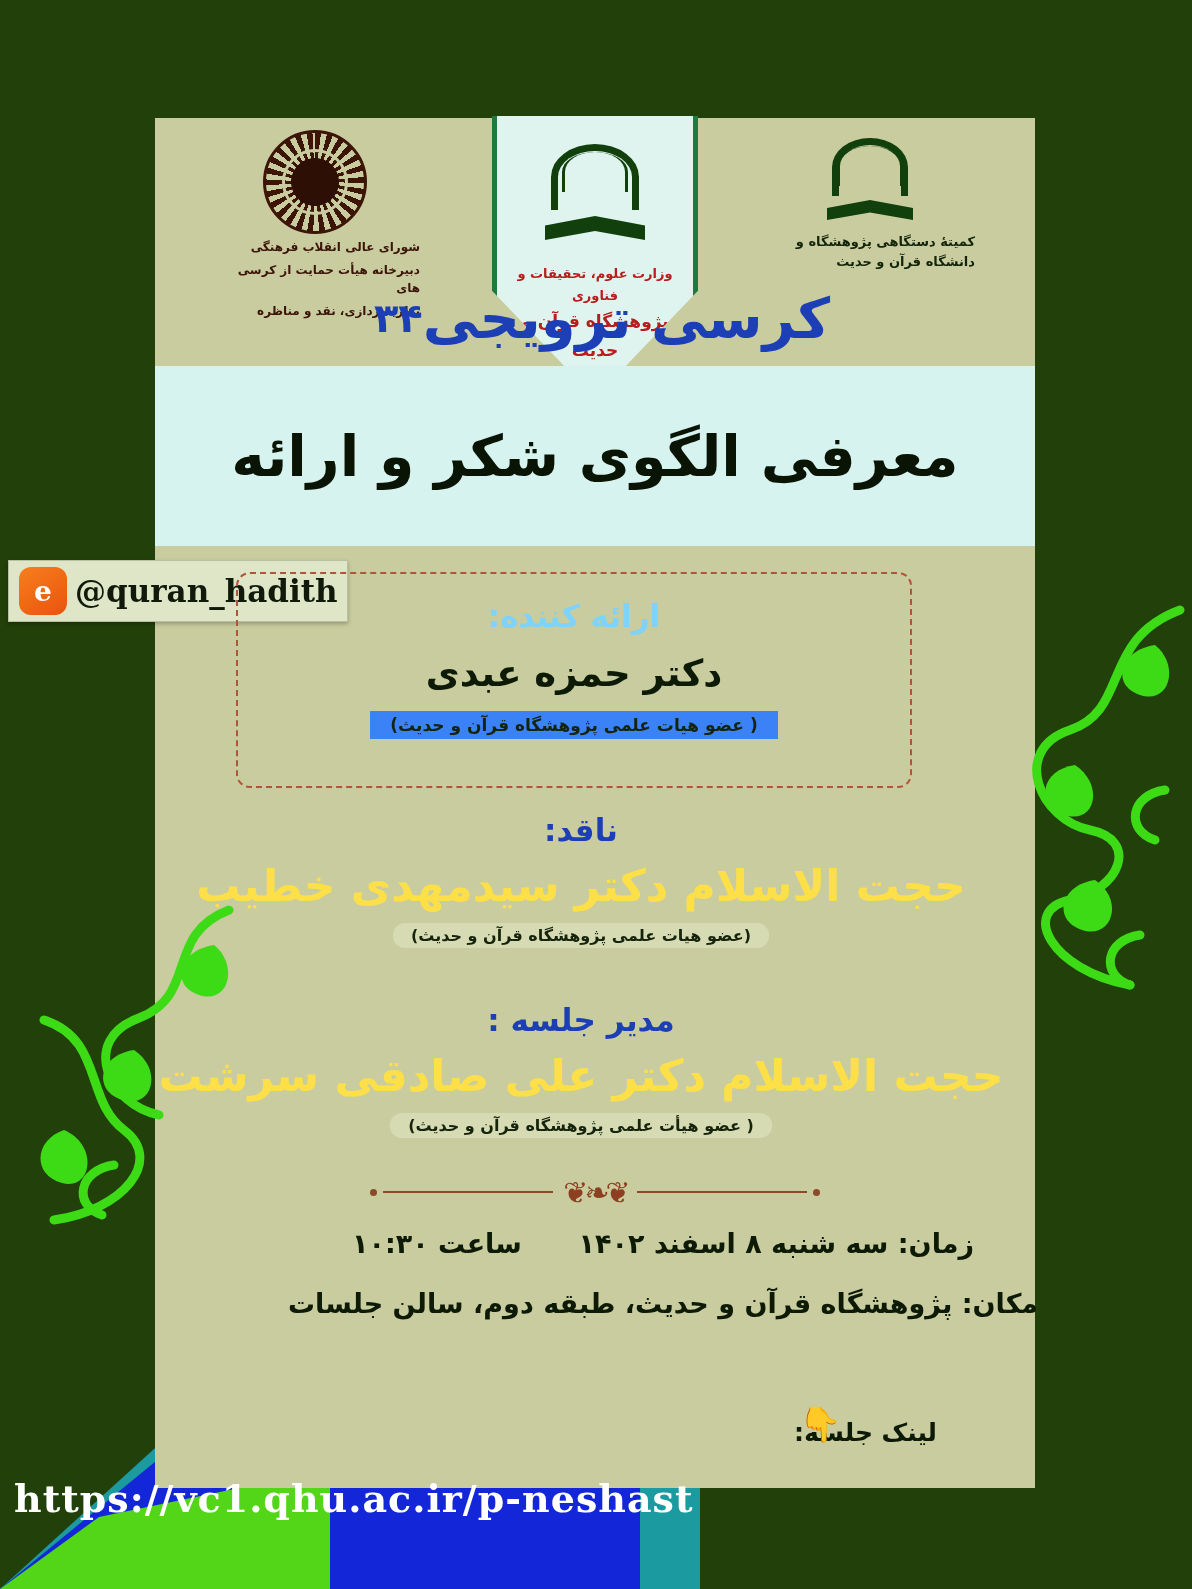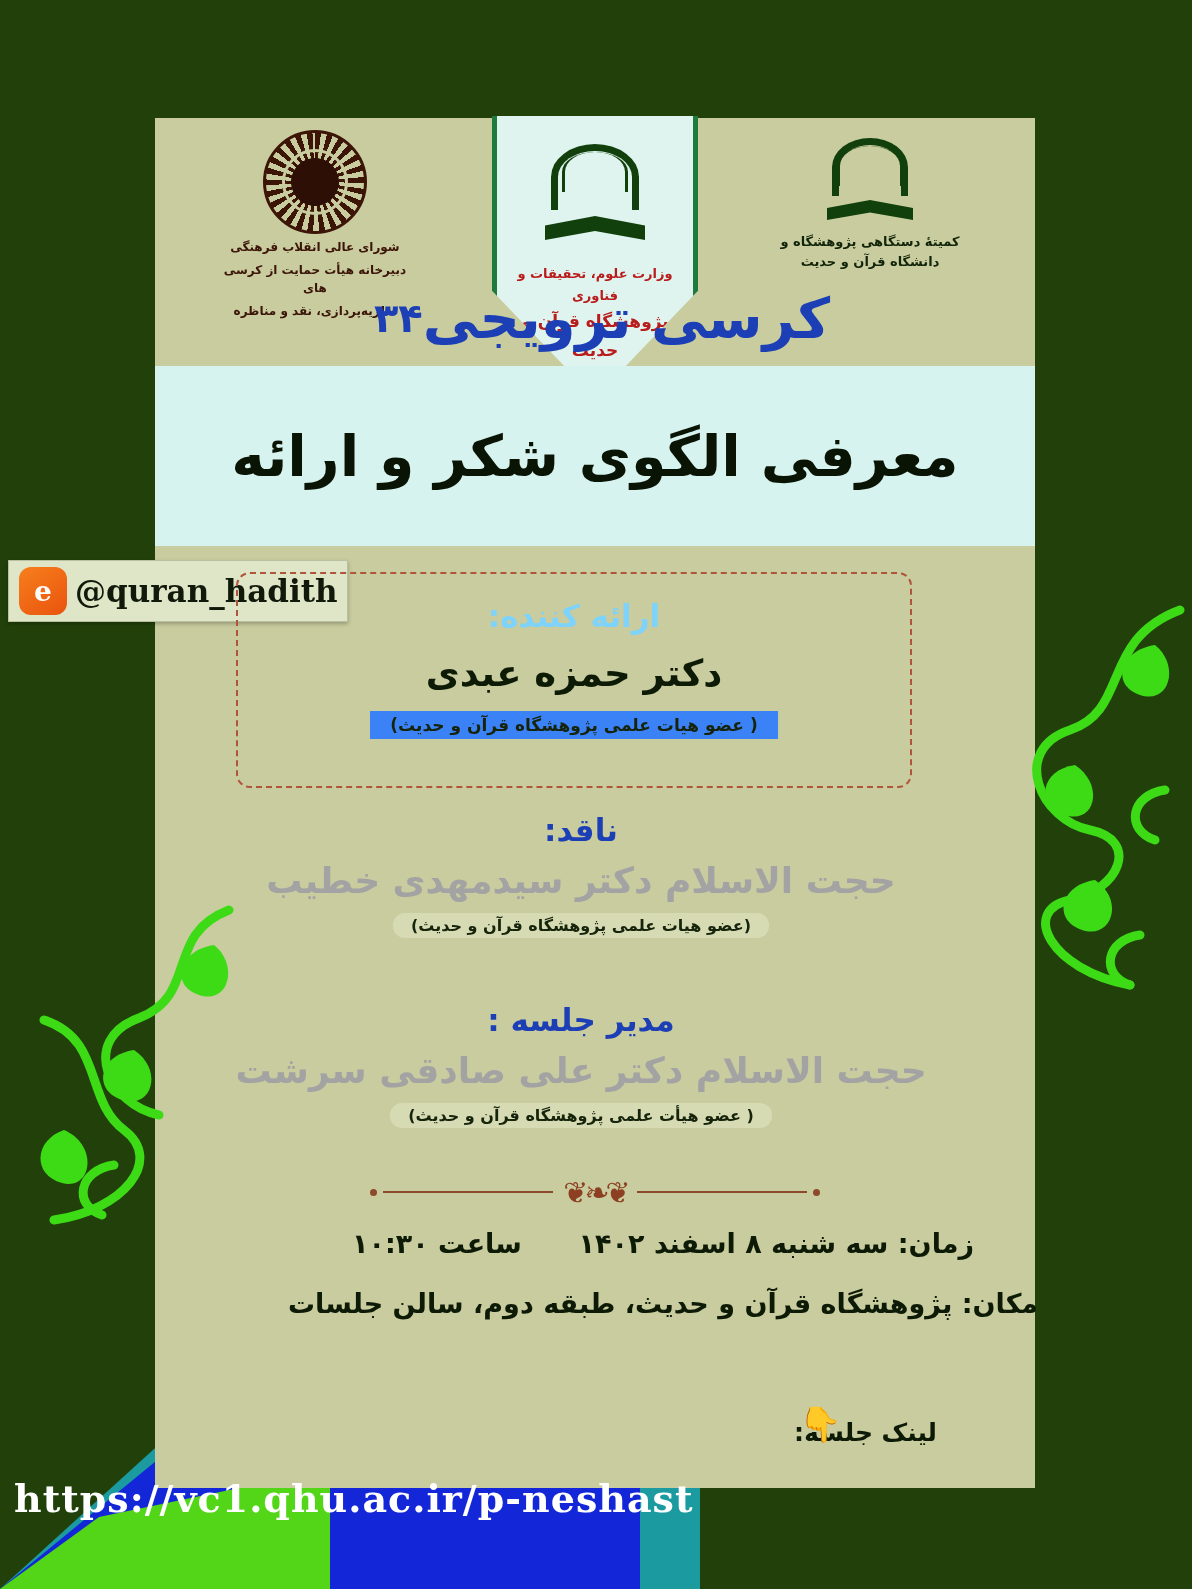--- a/index.html
+++ b/index.html
@@ -49,21 +49,21 @@
 
   
   .logo-strip {
     position: absolute;
     left: 155px; top: 118px;
     width: 880px; height: 238px;
     background: #c9cc9e;
   }
   .logo-left, .logo-right {
     position: absolute;
-    width: 210px; text-align: center;
+    width: 210px; 
     color: #11280a;
   }
   .logo-left { right: 60px; top: 14px; }
   .logo-right { left: 55px; top: 12px; }
   .logo-caption {
     font-size: 13px; font-weight: bold; line-height: 1.55;
     color: #12250a; margin-top: 4px;
     direction: rtl;
   }
   .logo-right .logo-caption { color:#3b1508; font-size:12px; }
@@ -202,21 +202,21 @@
   }
   .affil {
     display: inline-block; margin-top: 16px; padding: 4px 20px;
     background: #3b82f6;
     font-size: 17px; color: #16240b; font-weight: bold;
   }
 
   
   .section { position: absolute; width: 880px; left: 141px; text-align: center; direction: rtl; }
   .sec-role { font-size: 31px; font-weight: bold; color: #1c3fb5; }
-  .sec-name { font-size: 36px; font-weight: bold; color: #a3a3a3; margin-top: 12px; }
+  .sec-name { font-size: 44px; font-weight: bold; color: #fde047; margin-top: 12px; }
   .sec-affil {
     display:inline-block; margin-top: 12px; padding: 3px 18px;
     background: #d7dbb4; font-size: 16px; font-weight: bold; color:#16240b;border-radius:12px;
   }
   #critic { top: 812px; }
   #chair { top: 1002px; }
 
   
   .divider {
     position: absolute; left: 155px; top: 1172px; width: 880px; height: 40px;

